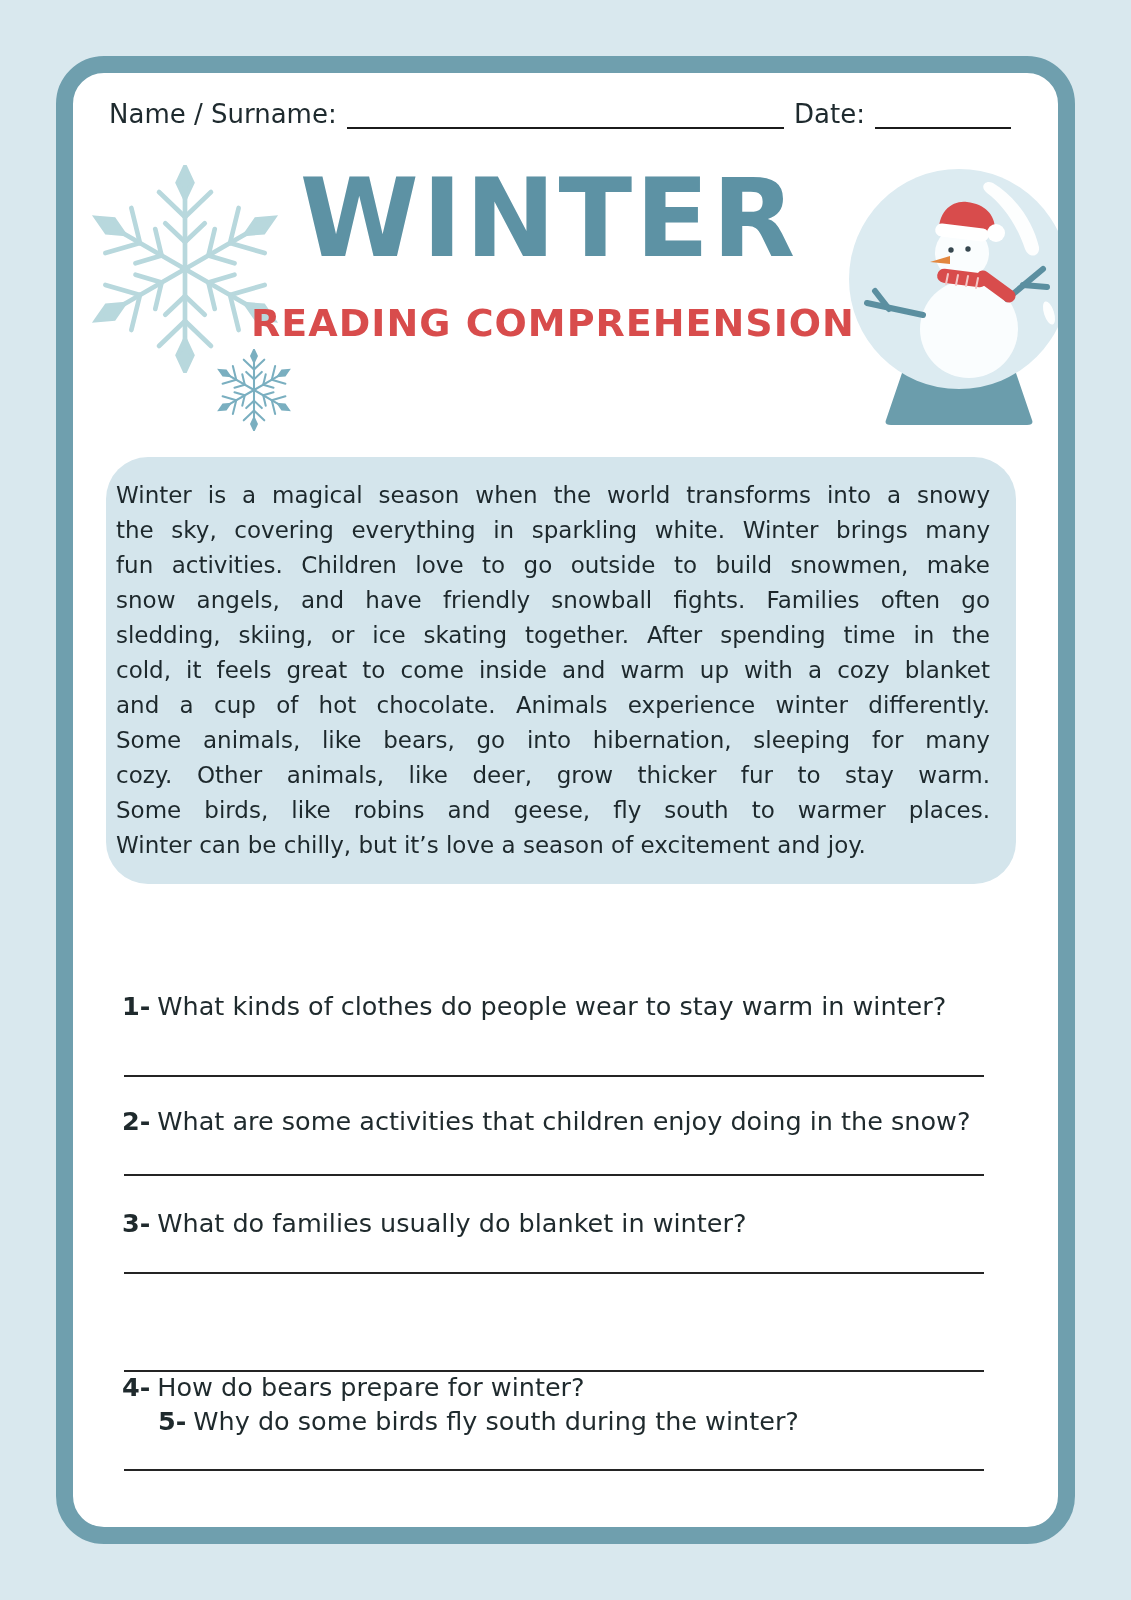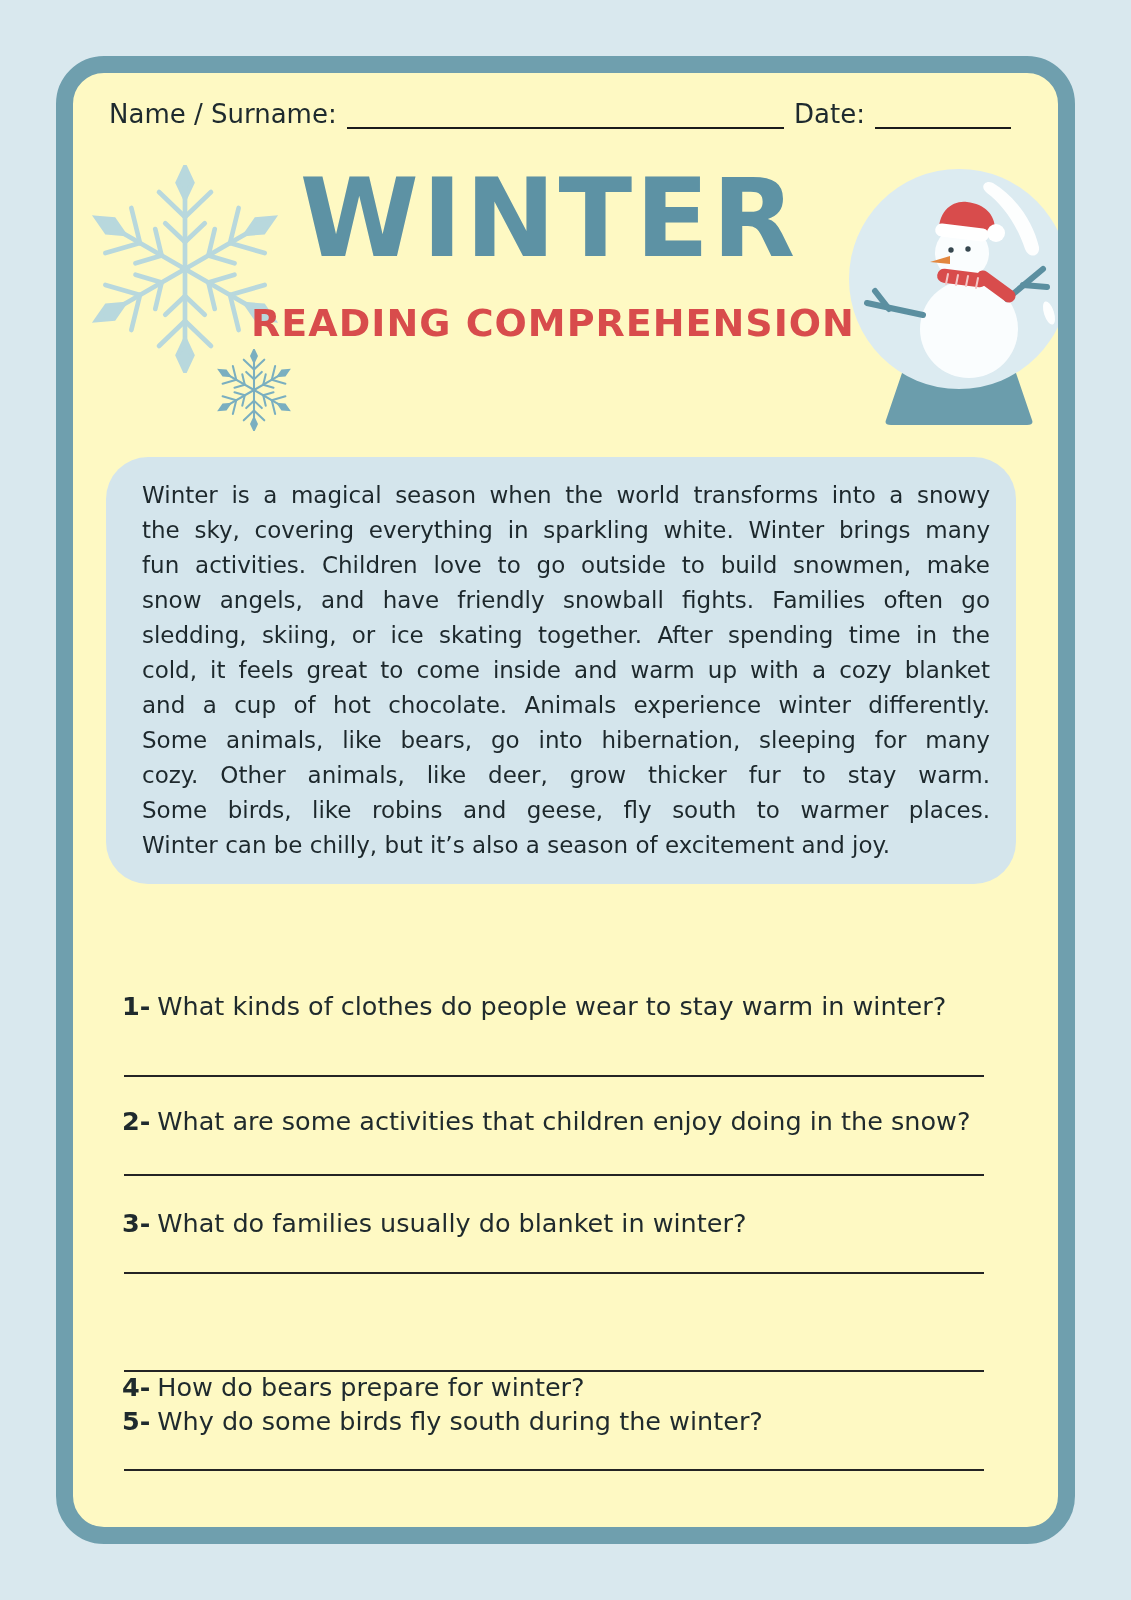--- a/index.html
+++ b/index.html
@@ -7,21 +7,21 @@
   body {
     background:#d9e8ee;
     font-family:"DejaVu Sans","Liberation Sans",sans-serif;
     color:#1e2a2e;
     position:relative;
     overflow:hidden;
   }
   .page {
     position:absolute; left:56px; top:56px;
     width:1019px; height:1488px;
-    background:#fef9c3;
+    background:#ffffff;
     border:17px solid #6f9fae;
     border-radius:48px;
     overflow:hidden;
   }
   
   .name-row {
     position:absolute; left:36px; top:26px; width:902px;
     display:flex; align-items:flex-end; gap:10px;
     font-size:26px; white-space:nowrap;
   }
@@ -42,40 +42,40 @@
     position:absolute; left:481px; top:317px; transform:translateX(-50%);
     font-size:24px; color:#20282b; white-space:nowrap;
   }
   .flake-big   { position:absolute; left:8px;   top:92px;  width:208px; height:208px; }
   .flake-small { position:absolute; left:140px; top:276px; width:82px;  height:82px; }
   .globe       { position:absolute; left:772px; top:90px;  width:230px; height:266px; }
   
   .passage {
     position:absolute; left:33px; top:384px; width:910px;
     background:#d4e5ec; border-radius:42px;
-    padding:21px 26px 21px 36px;
+    padding:21px 26px 21px 10px;
     font-size:23px; color:#1d282c;
   }
   .p-line { line-height:35px; text-align:justify; text-align-last:justify; }
   .p-line.last { text-align-last:left; }
   
   .q-text {
     position:absolute; left:49px; width:880px;
     font-size:25.5px; line-height:32px; color:#1f2a2d; white-space:nowrap;
   }
   .q-num { font-weight:bold; margin-right:7px; }
   .answer-line {
     position:absolute; left:51px; width:860px; height:0;
     border-top:2.5px solid #242424;
   }
   .q1 { top:917px; }  .l1 { top:1002px; }
   .q2 { top:1032px; } .l2 { top:1101px; }
   .q3 { top:1134px; } .l3 { top:1199px; }
   .q4 { top:1298px; } .l4 { top:1297px; }
-  .q5 { top:1332px; } .l5 { top:1396px; }
+  .q5 { top:1332px;margin-left:36px; } .l5 { top:1396px; }
   svg { display:block; }
 </style>
 </head>
 <body>
 
 <div class="page">
 
   <div class="name-row">
     <span>Name / Surname:</span>
     <span class="fill-line"></span>
@@ -173,21 +173,21 @@
     <div class="p-line">Winter is a magical season when the world transforms into a snowy</div>
     <div class="p-line">the sky, covering everything in sparkling white. Winter brings many</div>
     <div class="p-line">fun activities. Children love to go outside to build snowmen, make</div>
     <div class="p-line">snow angels, and have friendly snowball fights. Families often go</div>
     <div class="p-line">sledding, skiing, or ice skating together. After spending time in the</div>
     <div class="p-line">cold, it feels great to come inside and warm up with a cozy blanket</div>
     <div class="p-line">and a cup of hot chocolate. Animals experience winter differently.</div>
     <div class="p-line">Some animals, like bears, go into hibernation, sleeping for many</div>
     <div class="p-line">cozy. Other animals, like deer, grow thicker fur to stay warm.</div>
     <div class="p-line">Some birds, like robins and geese, fly south to warmer places.</div>
-    <div class="p-line last">Winter can be chilly, but it’s also a season of excitement and joy.</div>
+    <div class="p-line last">Winter can be chilly, but it’s love a season of excitement and joy.</div>
   </div>
 
   <div class="q-text q1">
     <span class="q-num">1-</span><span>What kinds of clothes do people wear to stay warm in winter?</span>
   </div>
   <div class="answer-line l1"></div>
 
   <div class="q-text q2">
     <span class="q-num">2-</span><span>What are some activities that children enjoy doing in the snow?</span>
   </div>

